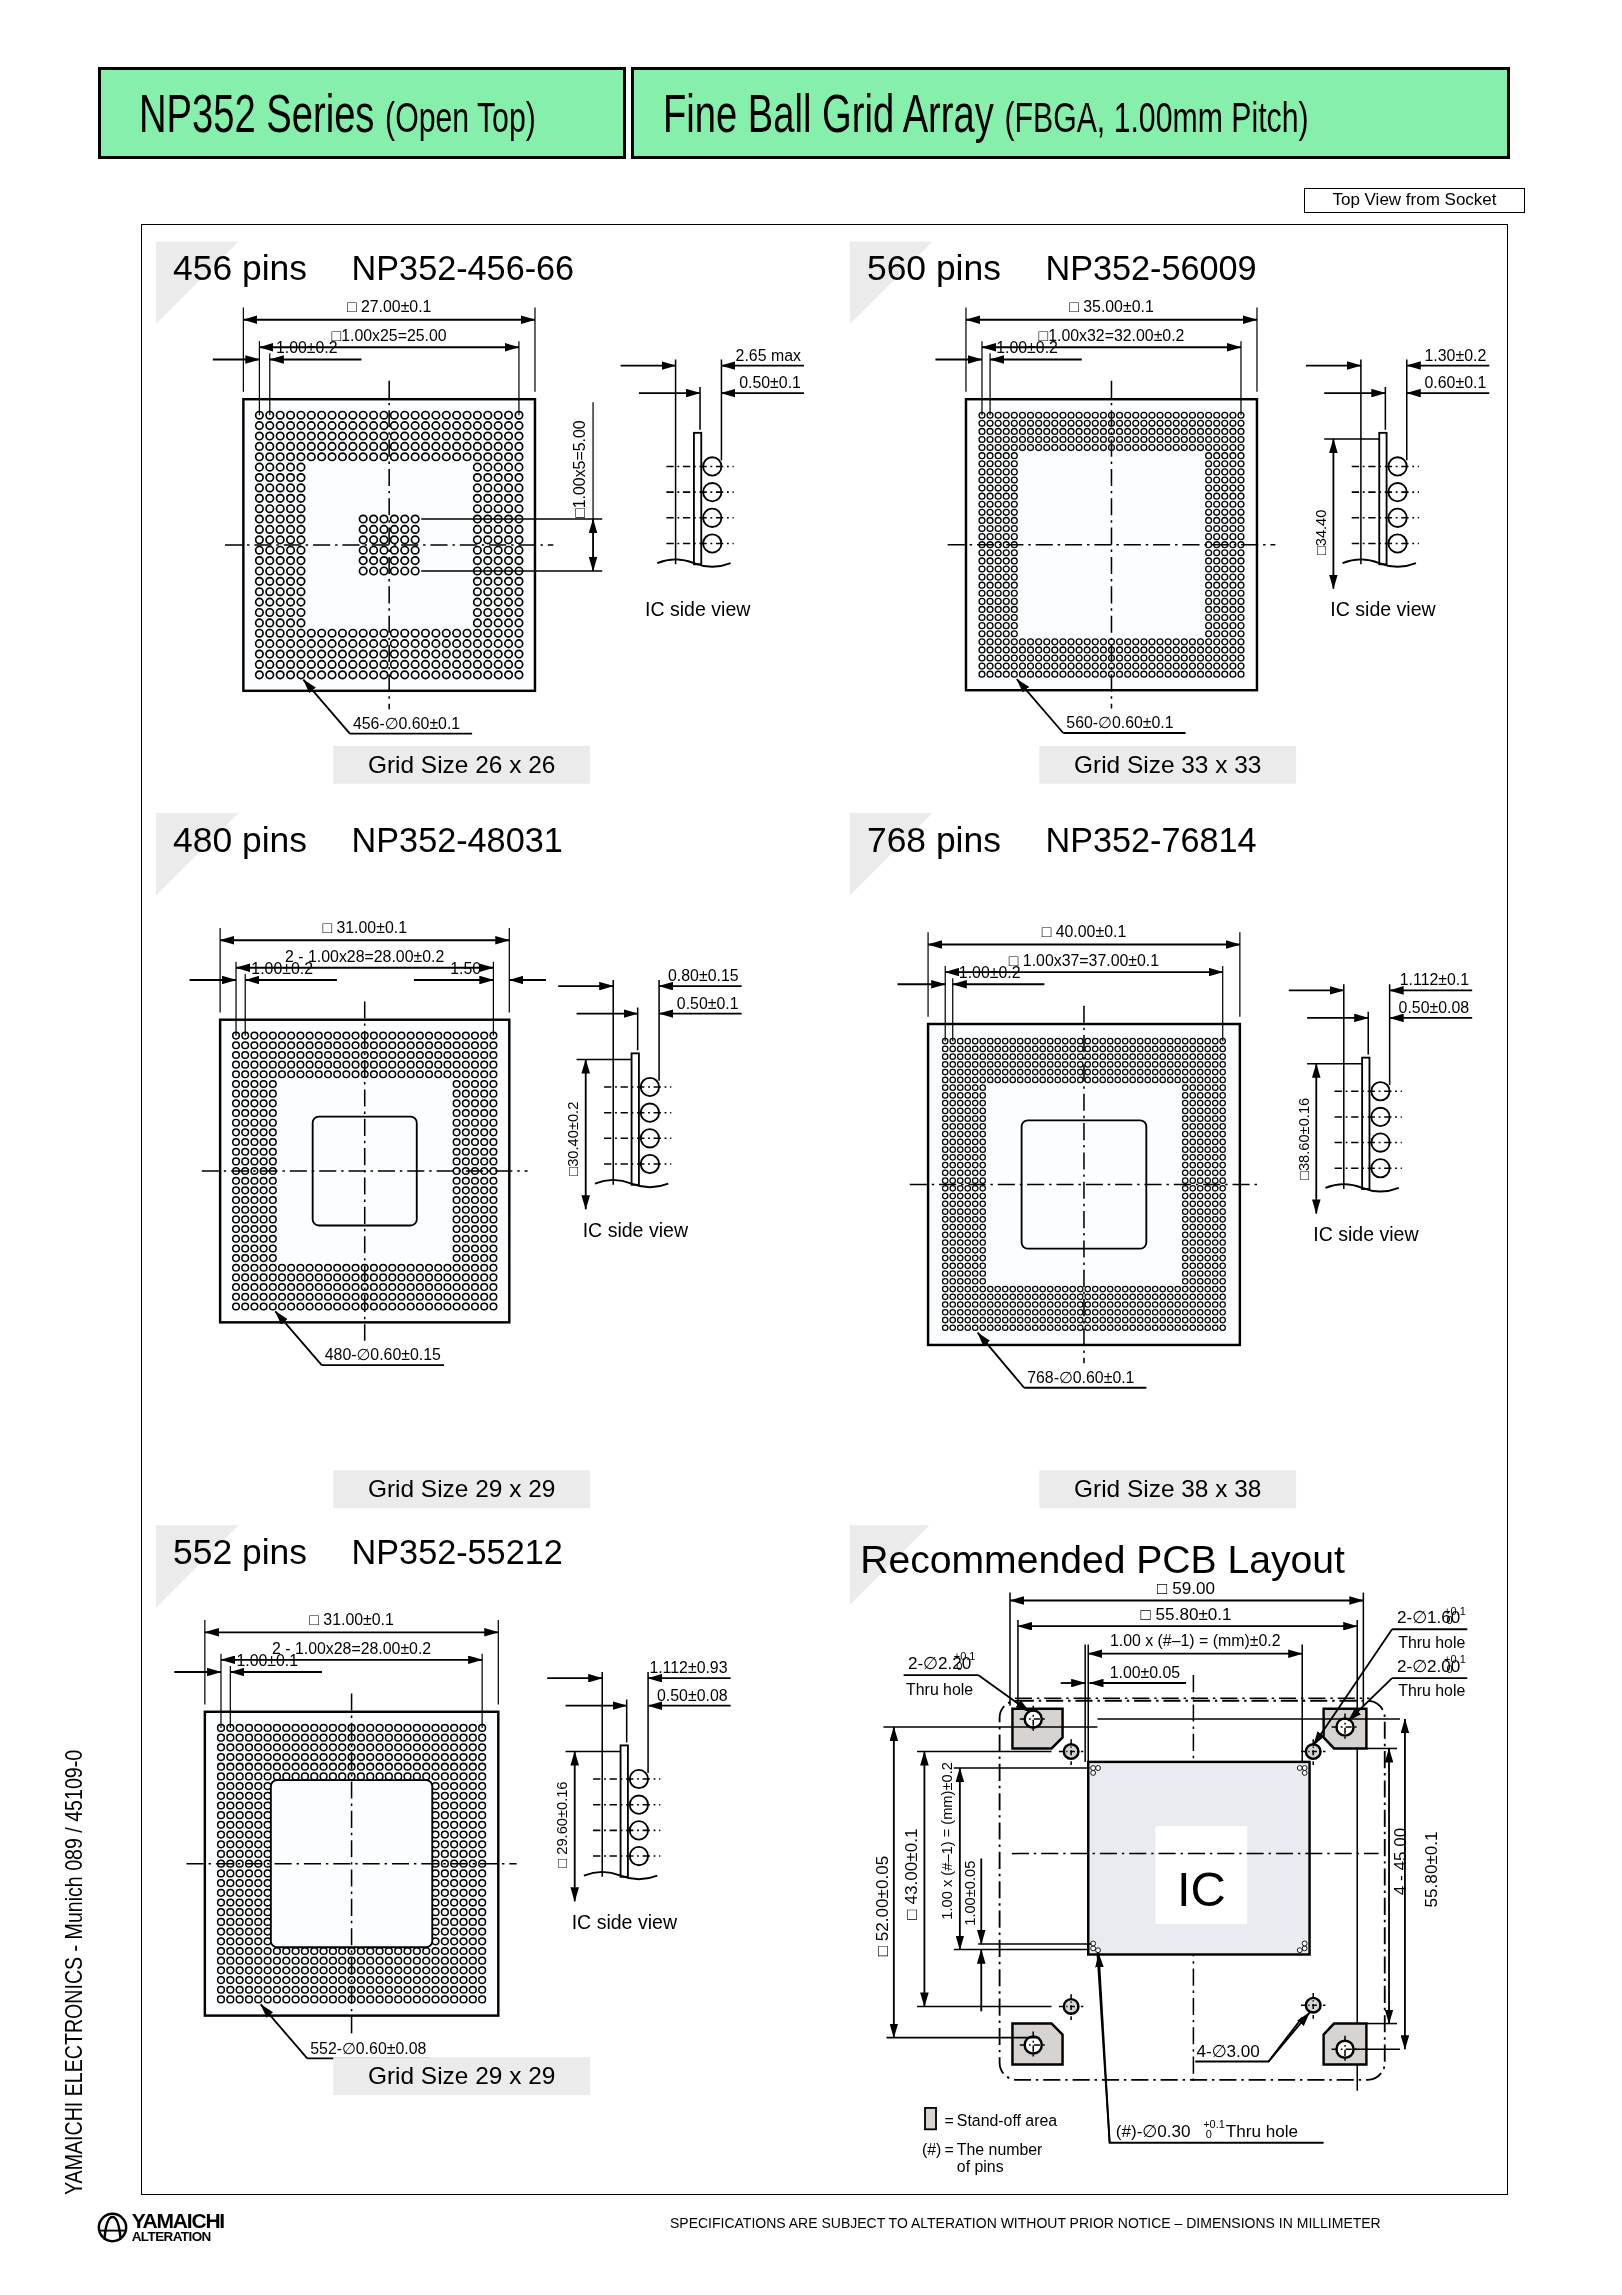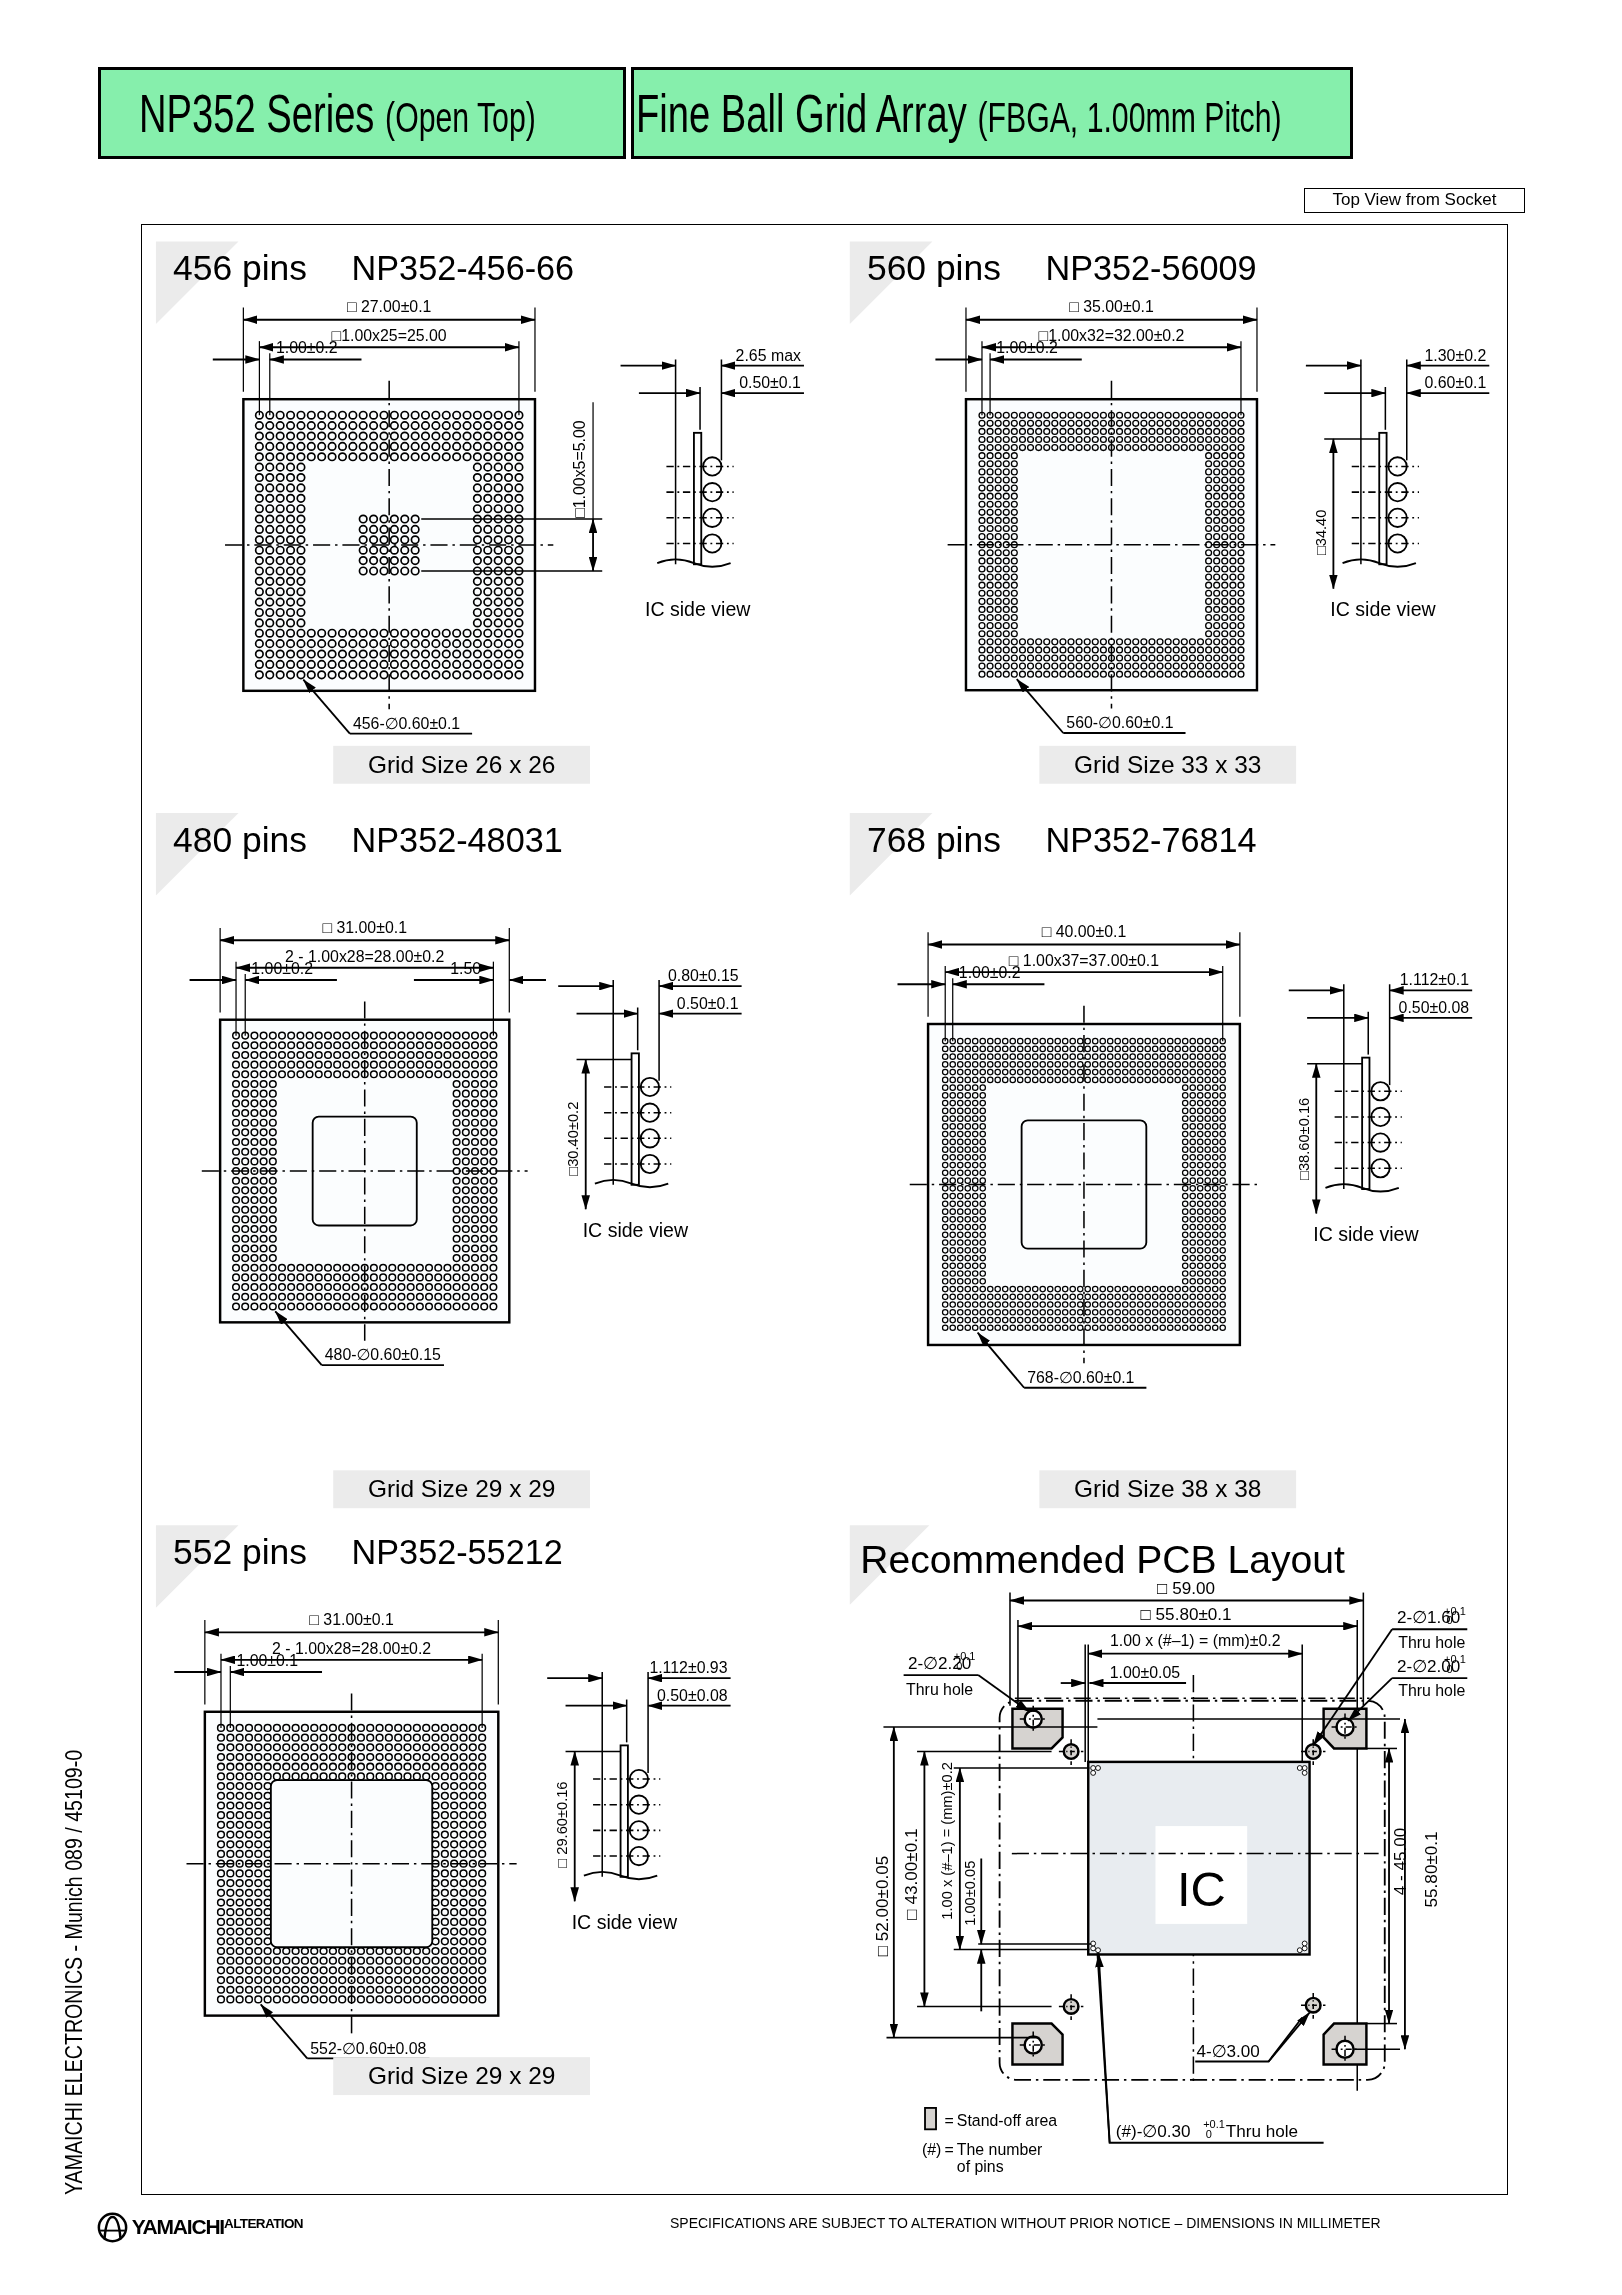--- a/index.html
+++ b/index.html
@@ -1,29 +1,29 @@
 <!DOCTYPE html>
 <html style="font-size:9.8px"><head>
 <meta charset="utf-8">
 <style>
   html,body{margin:0;padding:0;background:#ffffff;}
   body{width:1622px;height:2295px;position:relative;overflow:hidden;font-family:"Liberation Sans","DejaVu Sans",sans-serif;color:#000;}
   .hdr{position:absolute;top:67px;height:92px;border:3.1px solid #000;background:#86efac;box-sizing:border-box;display:flex;align-items:center;}
   .hdr-left{left:98px;width:528px;padding-left:38px;}
-  .hdr-right{left:631px;width:722px;padding-left:2px;}
+  .hdr-right{left:631px;width:879px;padding-left:29px;}
   .hdr .big{font-size:53px;transform:scaleX(0.72);transform-origin:left center;white-space:nowrap;display:inline-block;}
   .hdr .sm{font-size:42px;}
   .topview{position:absolute;left:1304px;top:188px;width:221px;height:24.5px;border:1.2px solid #000;box-sizing:border-box;font-size:17px;display:flex;align-items:center;justify-content:center;}
   .panel{position:absolute;left:141px;top:224px;width:1367px;height:1971px;border:1.2px solid #000;box-sizing:border-box;}
   svg.draw{position:absolute;left:0;top:0;}
   .side-text{position:absolute;left:60px;top:2195px;transform-origin:left top;transform:rotate(-90deg);font-size:24.5px;white-space:nowrap;}
   .side-text span{display:inline-block;transform:scaleX(0.8);transform-origin:left center;}
   .footer{position:absolute;left:670px;top:2215px;font-size:14px;white-space:nowrap;}
   .logo{position:absolute;left:97px;top:2212px;display:flex;align-items:center;}
-  .logo .word{display:flex;flex-direction:row;line-height:0.9;margin-left:3.7px;}
+  .logo .word{display:flex;flex-direction:column;line-height:0.9;margin-left:3.7px;}
   .logo .w1{font-size:21px;font-weight:bold;letter-spacing:-1.2px;}
   .logo .w2{font-size:13.5px;font-weight:bold;letter-spacing:-0.6px;}
 </style>
 </head>
 <body>
 
 <div class="hdr hdr-left">
   <span class="big"><span>NP352 Series</span> <span class="sm">(Open Top)</span></span>
 </div>
 <div class="hdr hdr-right">

